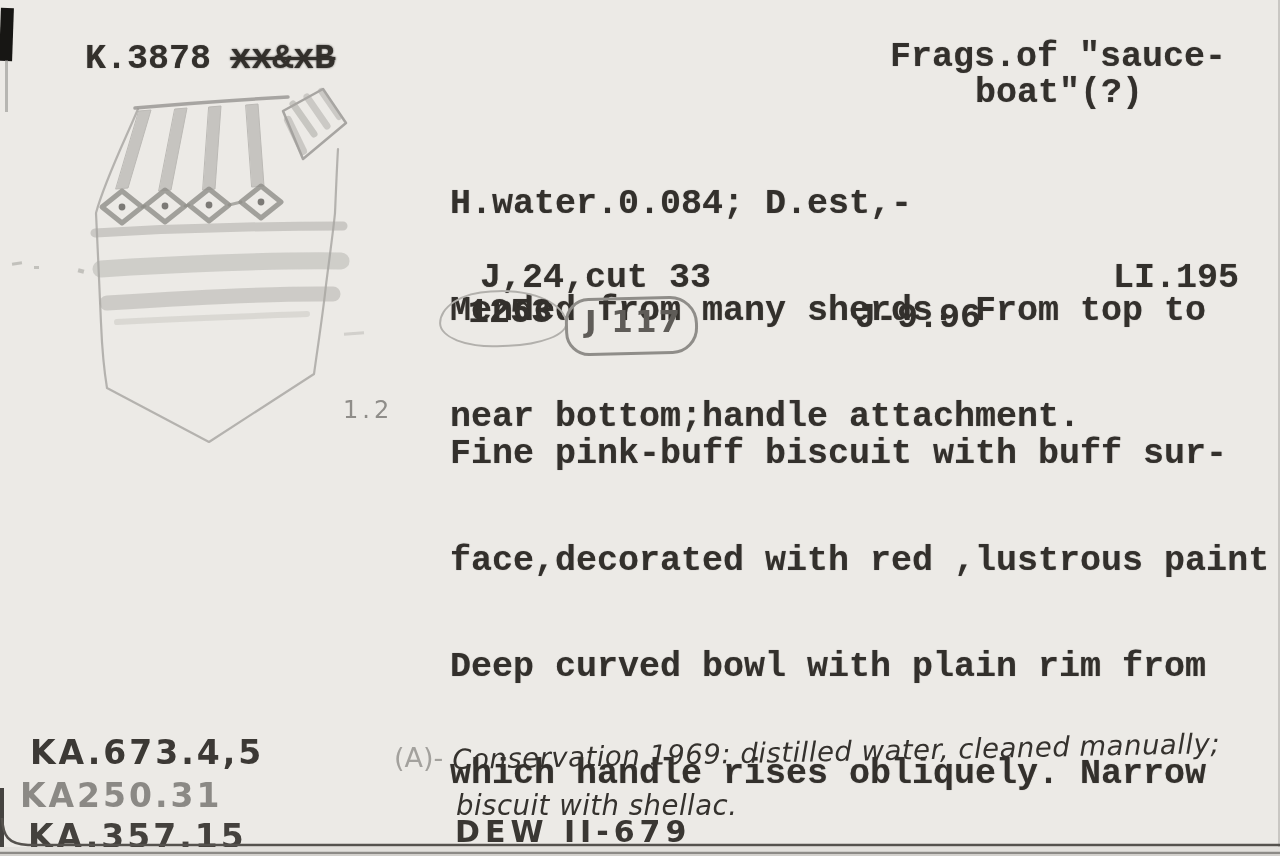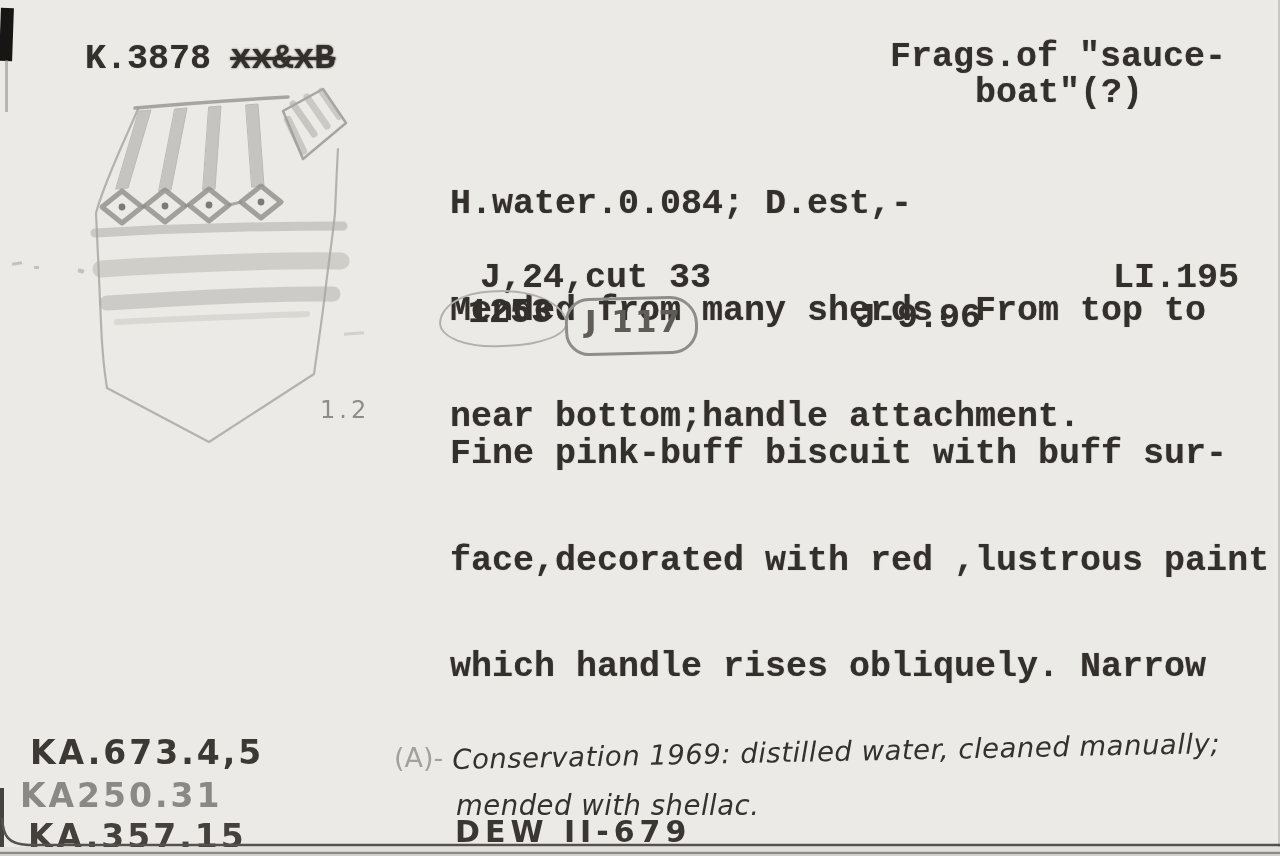--- a/index.html
+++ b/index.html
@@ -30,21 +30,21 @@
   .oval2{left:565px;top:297px;width:127px;height:52px;border:3.2px solid #8f8d89;
          border-radius:24px 28px 26px 24px;transform:rotate(-1.5deg);}
   .ka{font-size:33px;letter-spacing:3px;font-weight:bold;text-align:center;}
   .ka0{left:30px;top:733px;color:#3c3935;}
   .ka1{left:20px;top:776px;color:#8b8985;}
   .ka2{left:28px;top:817px;color:#44413d;}
   .amark{left:394px;top:742px;font-size:27px;color:#a3a19d;font-family:"DejaVu Sans",sans-serif;}
   .cons1{left:452px;top:743px;font-size:27.5px;letter-spacing:.5px;transform:rotate(-1.2deg);transform-origin:left top;}
   .cons2{left:456px;top:789px;font-size:27.5px;letter-spacing:.5px;}
   .dew{left:455px;top:814px;font-size:30px;letter-spacing:5px;font-weight:bold;color:#3a3733;}
-  .scalenote{left:320px;top:396px;font-size:24px;letter-spacing:4px;color:#8f8d89;font-family:"DejaVu Sans",sans-serif;}
+  .scalenote{left:343px;top:396px;font-size:24px;letter-spacing:4px;color:#8f8d89;font-family:"DejaVu Sans",sans-serif;}
   
   .blackmark{left:0;top:8px;width:13px;height:53px;background:#17161 4;background:#171614;transform:rotate(2deg);}
   .marktail{left:5px;top:60px;width:3px;height:52px;background:#8d8b87;opacity:.55;}
   .smudge{background:#b8b6b2;opacity:.8;}
   .edge-left{left:0;top:788px;width:4px;height:60px;background:#454340;}
   .edge-right{right:0;top:0;width:2px;height:856px;background:#c9c7c3;}
   .bottomsvg{left:0;top:800px;}
   .sketch{left:55px;top:85px;}
 </style>
 </head>
@@ -73,36 +73,37 @@
 <div class="abs type plateref">LI.195</div>
 <div class="abs oval1"></div>
 <div class="abs type inv">1253</div>
 <div class="abs oval2"></div>
 <div class="abs hand jnum">J 117</div>
 <div class="abs type elev">J-9.96</div>
 
 <div class="abs type desc">
   <div>Fine pink-buff biscuit with buff sur-</div>
   <div>face,decorated with red ,lustrous paint</div>
+  <div>Deep curved bowl with plain rim from</div>
   <div>which handle rises obliquely. Narrow</div>
   
   
   
   
   
   
 </div>
 
 <div class="abs hand ka ka0">KA.673.4,5</div>
 <div class="abs hand ka ka1">KA250.31</div>
 <div class="abs hand ka ka2">KA.357.15</div>
 
 <div class="abs amark">(A)-</div>
 <div class="abs cursive cons1">Conservation 1969: distilled water, cleaned manually;</div>
-<div class="abs cursive cons2">mended with shellac.</div>
+<div class="abs cursive cons2">biscuit with shellac.</div>
 <div class="abs hand dew">DEW II-679</div>
 
 <svg class="abs sketch" width="370" height="370" viewBox="0 0 370 370">
   <g fill="none" stroke-linecap="round" stroke-linejoin="round">
 
     <path d="M83,24 C70,55 50,95 41,128 C43,165 44,200 46,238 C47,262 49,285 52,303 L154,357 L259,289 C263,260 268,228 271,200 C274,176 278,148 280,128 C281,105 282,80 283,64" stroke="#a6a4a0" stroke-width="2.2" opacity="0.8"></path>
 
     <path d="M80,23 C125,19 180,15 233,12" stroke="#9b9995" stroke-width="3.5" opacity="0.85"></path>
 
     <path d="M228,26 L268,4 L291,38 L248,74 Z" stroke="#9b9995" stroke-width="2.5" opacity="0.85"></path>

